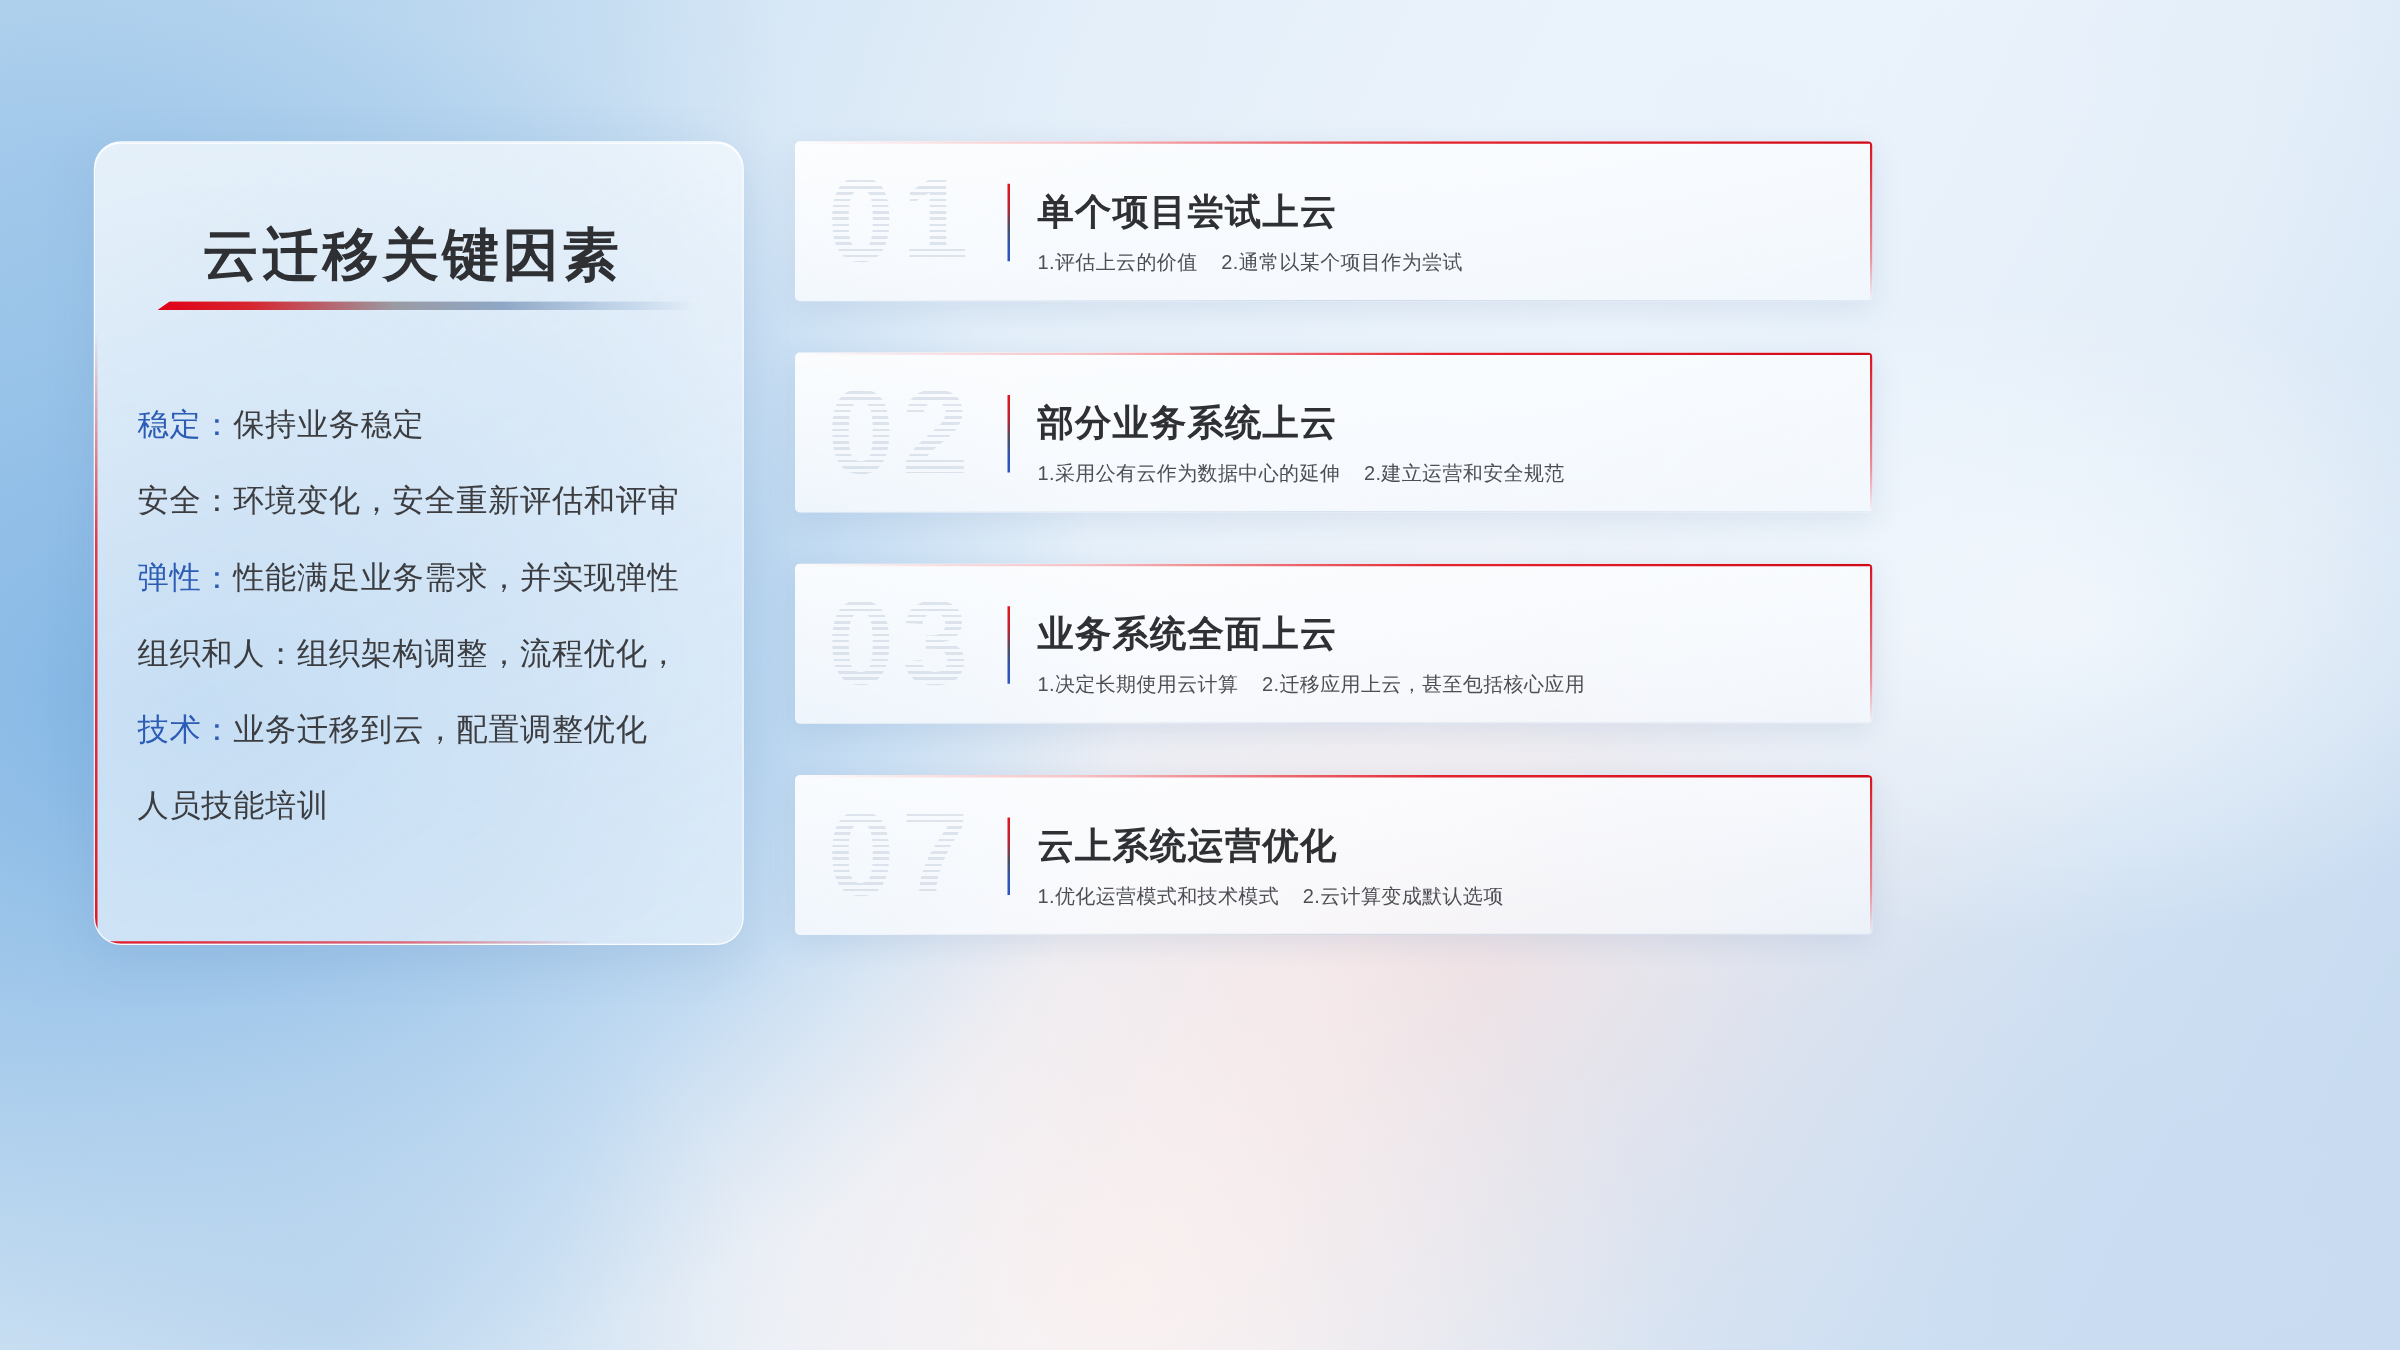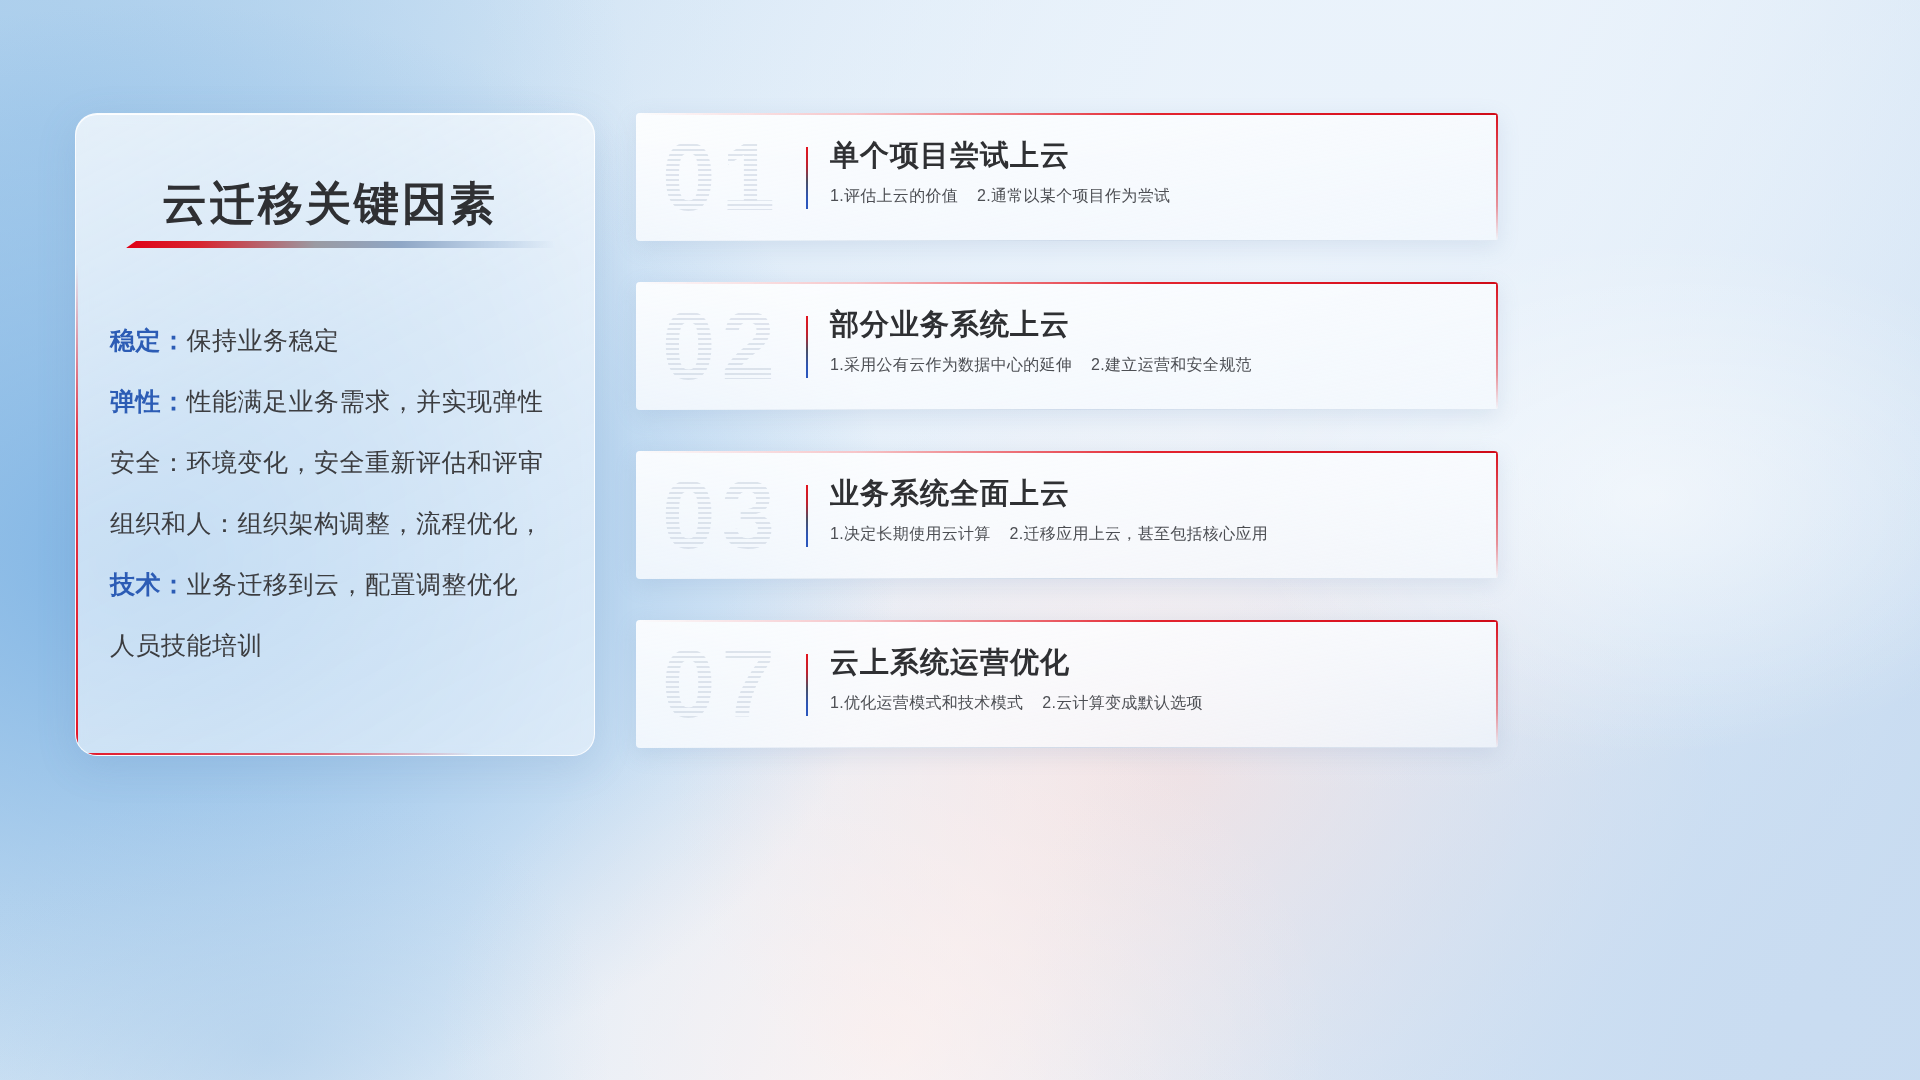--- a/index.html
+++ b/index.html
@@ -62,21 +62,21 @@
     border-radius:1px;
   }
   .factor-list {
     position:absolute; left:34px; top:196px; right:20px;
   }
   .factor-row {
     font-size:25px; line-height:61px; white-space:nowrap;
     color:#3c3d40; letter-spacing:.5px;
   }
   .factor-row .k { font-weight:500; }
-  .factor-row.blue .k { color:#2c5cb5;font-weight:bold; }
+  .factor-row.blue .k { color:#2c5cb5; }
   .factor-row.dark .k { color:#3c3d40; }
   .factor-row .v { color:#3c3d40; }
 
   
   #cards { position:absolute; left:636px; top:113px; width:862px; }
   .card {
     position:relative; height:128px; margin-bottom:41px;
     border-radius:4px;
     background:linear-gradient(170deg, rgba(255,255,255,.90) 0%, rgba(252,253,255,.80) 40%, rgba(246,250,254,.60) 100%);
     box-shadow:0 6px 22px rgba(104,137,180,.16);
@@ -102,21 +102,21 @@
     mask-image:repeating-linear-gradient(180deg,#000 0px,#000 2px,transparent 2px,transparent 5px);
     user-select:none; line-height:1;
   }
   .divider {
     position:absolute; left:170px; top:34px; width:2px; height:62px;
     background:linear-gradient(180deg,#e4151f 0%, #c0212e 30%, #4a4f63 55%, #2c55b8 82%, #2b56bd 100%);
   }
   .card-body { position:absolute; left:194px; top:22px; right:24px; }
   .card-title {
     font-size:29px; font-weight:bold; color:#2f3033; letter-spacing:1px;
-    line-height:40px; white-space:nowrap;
+    line-height:40px; white-space:nowrap;margin-top:15px;
   }
   .card-desc {
     margin-top:8px; font-size:16px; color:#4d4f54; letter-spacing:.3px;
     line-height:26px; white-space:pre; font-weight:400;
   }
 </style>
 </head>
 <body>
 
 <div id="bg">
@@ -124,22 +124,22 @@
   <div class="l2"></div>
 </div>
 
 <section id="left-panel">
   <div class="edge-red"></div>
   <div class="edge-red-b"></div>
   <h1 class="panel-title">云迁移关键因素</h1>
   <div class="panel-rule"></div>
   <div class="factor-list" id="factor-list">
       <div class="factor-row blue"><span class="k">稳定：</span><span class="v">保持业务稳定</span></div>
+      <div class="factor-row dark"><span class="k">安全：</span><span class="v">环境变化，安全重新评估和评审</span></div>
       <div class="factor-row blue"><span class="k">弹性：</span><span class="v">性能满足业务需求，并实现弹性</span></div>
-      <div class="factor-row dark"><span class="k">安全：</span><span class="v">环境变化，安全重新评估和评审</span></div>
       <div class="factor-row dark"><span class="k">组织和人：</span><span class="v">组织架构调整，流程优化，</span></div>
       <div class="factor-row blue"><span class="k">技术：</span><span class="v">业务迁移到云，配置调整优化</span></div>
       <div class="factor-row dark"><span class="k"></span><span class="v">人员技能培训</span></div>
     </div>
 </section>
 
 <section id="cards">
     <article class="card">
       <div class="top-line"></div>
       <div class="right-line"></div>

